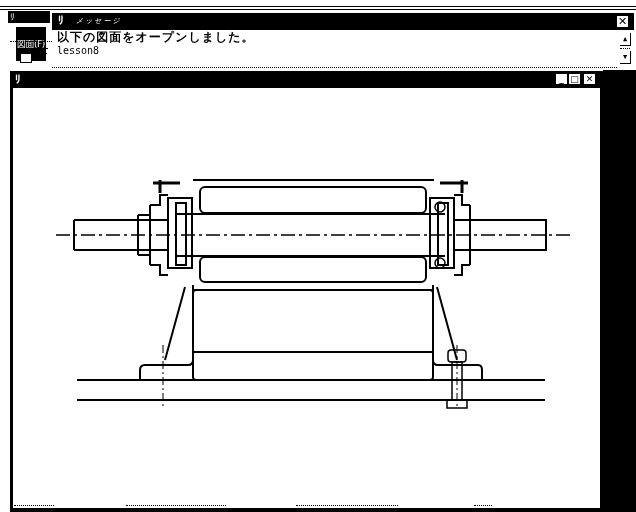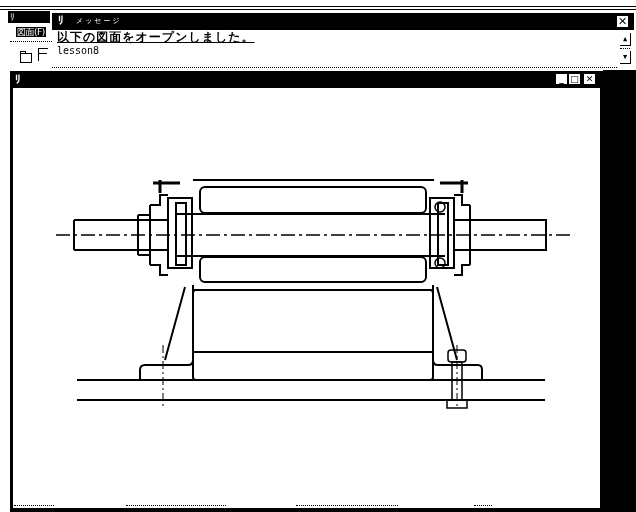--- a/index.html
+++ b/index.html
@@ -8,39 +8,39 @@
       background:#ffffff; font-family:"DejaVu Sans Mono", monospace; color:#000;
     }
     .abs { position:absolute; }
     
     .topline1 { left:0; top:6px; width:636px; height:1px; background:#000; }
     .topline2 { left:0; top:9px; width:636px; height:1px; background:#000; }
     
     .app-sys { left:8px; top:11px; width:42px; height:12px; background:#000; }
     .app-sys-icon { left:10px; top:11px; color:#fff; font-size:9px; line-height:12px; }
     .menu-item {
-      left:16px; top:27px; height:10px; padding:0 1px;
+      left:16px; top:27px; height:10px; padding:12px 1px;
       background:#000; color:#fff; font-size:9px; line-height:10px; font-family:"DejaVu Sans", sans-serif;
       letter-spacing:-0.5px;
     }
     .menu-underline { left:10px; top:41px; width:42px; border-top:1px dotted #000; }
     .tool-new { left:20px; top:53px; width:10px; height:8px; border:1px solid #000; background:#fff; }
     .tool-new:after { content:""; position:absolute; left:-1px; top:-3px; width:4px; height:2px; border:1px solid #000; border-bottom:none; }
     .tool-open { left:38px; top:48px; width:10px; height:12px; }
     .tool-open .v { position:absolute; left:0; top:0; width:1px; height:13px; background:#000; }
     .tool-open .h1 { position:absolute; left:0; top:0; width:10px; height:1px; background:#000; }
     .tool-open .h2 { position:absolute; left:0; top:5px; width:9px; height:1px; background:#000; }
     .msg-title { left:52px; top:13px; width:582px; height:17px; background:#000; }
     .msg-title-icon { left:58px; top:14px; color:#fff; font-size:11px; line-height:14px; font-weight:bold; }
-    .msg-title-text { left:76px; top:15px; color:#fff; font-size:7px; line-height:12px; letter-spacing:2px; }
+    .msg-title-text { left:76px; top:15px; color:#fff; font-size:7px; line-height:12px; letter-spacing:2px;font-style:italic; }
     .msg-close {
       left:617px; top:16px; width:11px; height:11px; background:#fff; color:#000;
       font-size:11px; line-height:11px; text-align:center; font-weight:bold; font-family:"DejaVu Sans", sans-serif;
     }
-    .msg-line1 { left:57px; top:30px; font-size:12px; line-height:14px; font-family:"DejaVu Sans", sans-serif; font-weight:bold; letter-spacing:1px;text-decoration:underline; }
+    .msg-line1 { left:57px; top:30px; font-size:12px; line-height:14px; font-family:"DejaVu Sans", sans-serif; font-weight:bold; letter-spacing:1px; }
     .msg-line2 { left:57px; top:45px; font-size:10px; line-height:12px; }
     .msg-bottom { left:52px; top:67px; width:565px; border-top:1px dotted #000; }
     .scroll-up, .scroll-down {
       left:620px; width:10px; height:12px; border-right:1px solid #000; border-bottom:1px solid #000;
       font-size:7px; text-align:center; line-height:12px;
     }
     .scroll-up { top:33px; }
     .scroll-down { top:51px; }
     .scroll-track { left:620px; top:48px; width:10px; border-top:1px dotted #000; }
 

